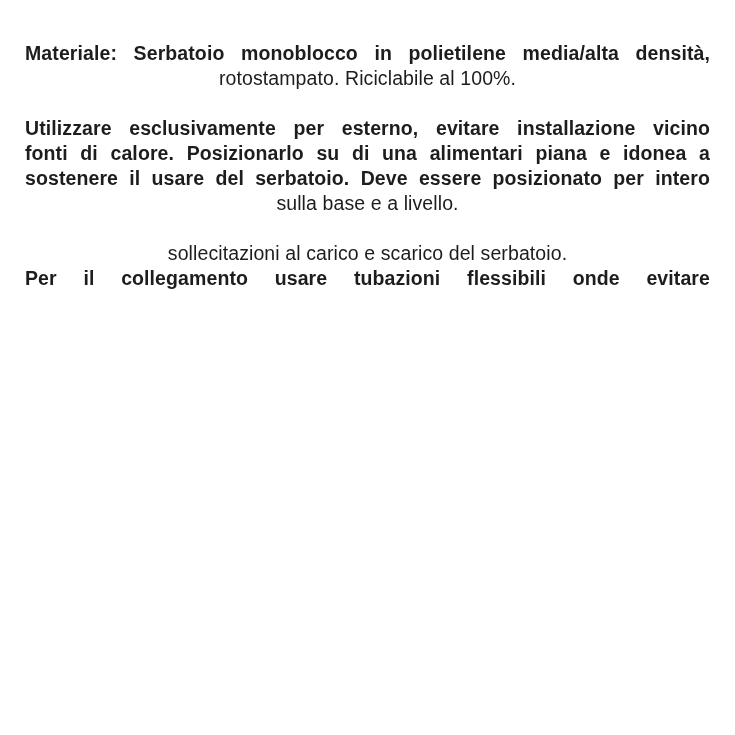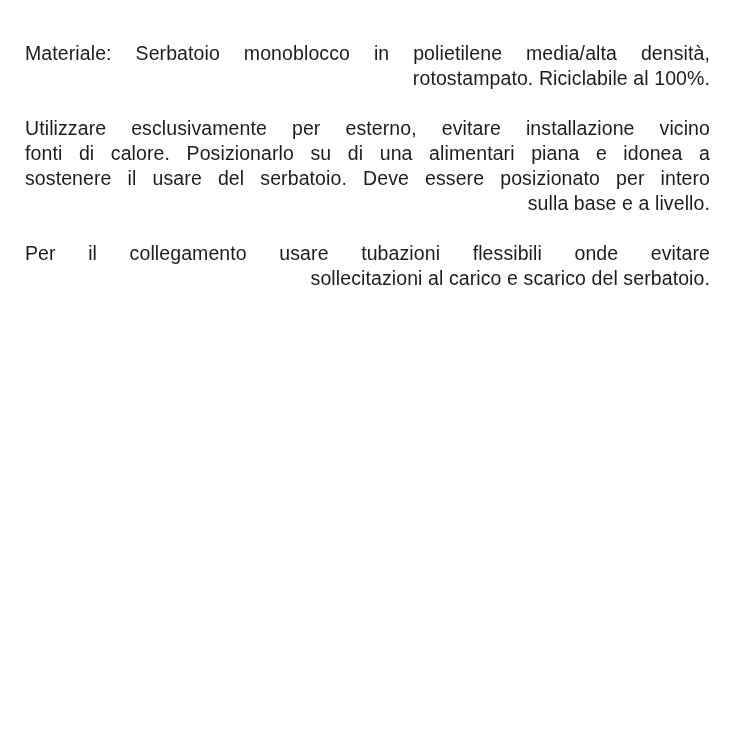--- a/index.html
+++ b/index.html
@@ -20,26 +20,27 @@
     padding: 41px 25px 0 25px;
     color: #1d1d1d;
   }
   .paragraph {
     margin: 0 0 25px 0;
     font-size: 19.5px;
     line-height: 25px;
     letter-spacing: 0.1px;
   }
   .line {
-    text-align: right;
+    text-align: center;
     white-space: normal;
   }
   .line.just {
     text-align: justify;
     text-align-last: justify;
+    font-weight: bold;
     -moz-text-align-last: justify;
   }
 </style>
 </head>
 <body>
 
 <div class="doc">
 
   <div class="paragraph">
     <div class="line just">Materiale: Serbatoio monoblocco in polietilene media/alta densità,</div>
@@ -49,17 +50,17 @@
 
 
   <div class="paragraph">
     <div class="line just">Utilizzare esclusivamente per esterno, evitare installazione vicino</div>
     <div class="line just">fonti di calore. Posizionarlo su di una alimentari piana e idonea a</div>
     <div class="line just">sostenere il usare del serbatoio. Deve essere posizionato per intero</div>
     <div class="line">sulla base e a livello.</div>
   </div>
 
   <div class="paragraph">
+    <div class="line">sollecitazioni al carico e scarico del serbatoio.</div>
     <div class="line just">Per il collegamento usare tubazioni flessibili onde evitare</div>
-    <div class="line">sollecitazioni al carico e scarico del serbatoio.</div>
   </div>
 
 </div>
 
 </body></html>

